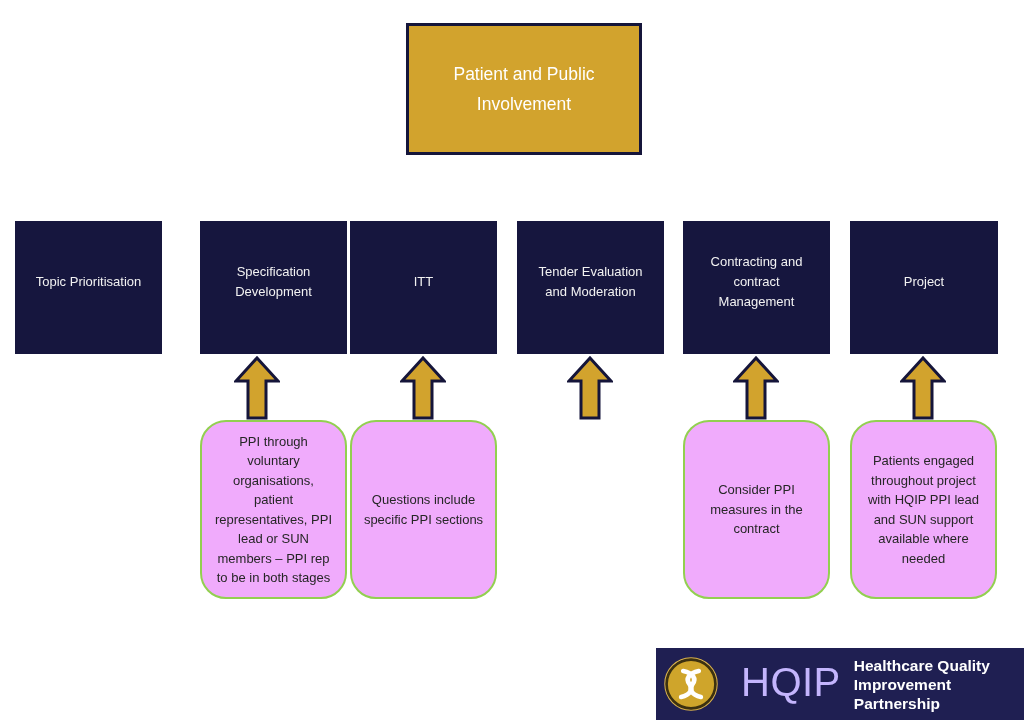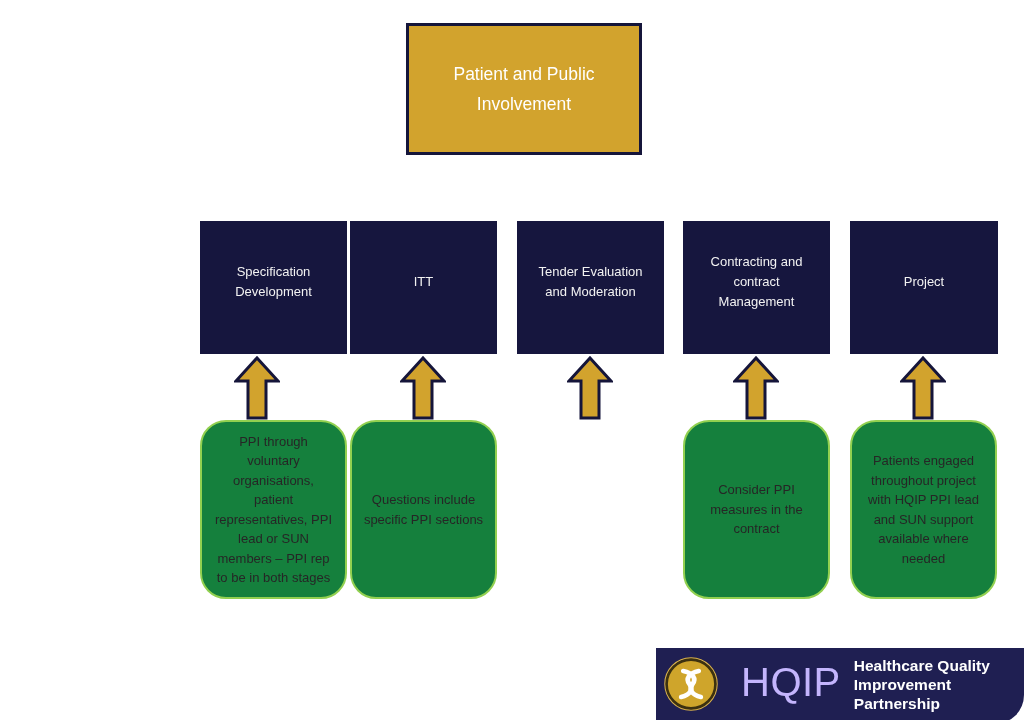--- a/index.html
+++ b/index.html
@@ -7,21 +7,20 @@
     padding: 0;
     background: #ffffff;
     font-family: "Liberation Sans", sans-serif;
   }
   .canvas {
     position: relative;
     width: 1024px;
     height: 724px;
     background: #ffffff;
     overflow: hidden;
-    border-radius: 29px;
   }
 
   
   .title-box {
     position: absolute;
     left: 406px; top: 23px;
     width: 210px; height: 126px;
     background: #d2a32d;
     border: 3px solid #15153a;
     display: flex;
@@ -70,21 +69,21 @@
   .a3 { left: 400px; }
   .a4 { left: 567px; }
   .a5 { left: 733px; }
   .a6 { left: 900px; }
 
   
   .note-box {
     position: absolute;
     top: 420px;
     width: 147px; height: 179px;
-    background: #15803d;
+    background: #f0abfc;
     border: 2.5px solid #92d050;
     border-radius: 26px;
     box-sizing: border-box;
     display: flex;
     align-items: center;
     justify-content: center;
     text-align: center;
     color: #262626;
     font-size: 13px;
     line-height: 19.5px;
@@ -123,20 +122,23 @@
 </style>
 </head>
 <body>
 
 <div class="canvas">
 
   <div class="title-box">
     <span>Patient and Public Involvement</span>
   </div>
 
+  <div class="stage-box c1">
+    <span class="stage-label">Topic Prioritisation</span>
+  </div>
   <div class="stage-box c2">
     <span class="stage-label">Specification Development</span>
   </div>
   <div class="stage-box c3">
     <span class="stage-label">ITT</span>
   </div>
   <div class="stage-box c4">
     <span class="stage-label">Tender Evaluation and Moderation</span>
   </div>
   <div class="stage-box c6">

